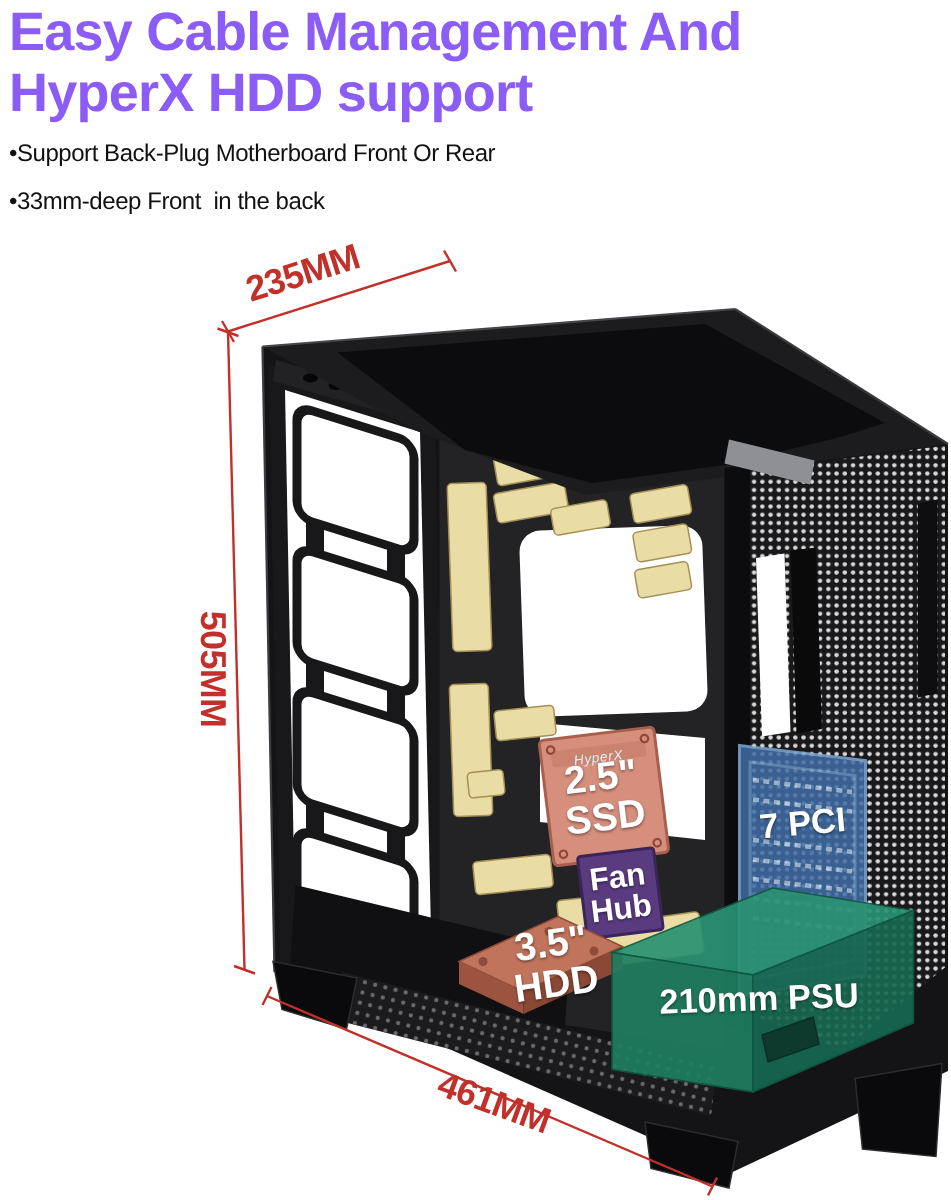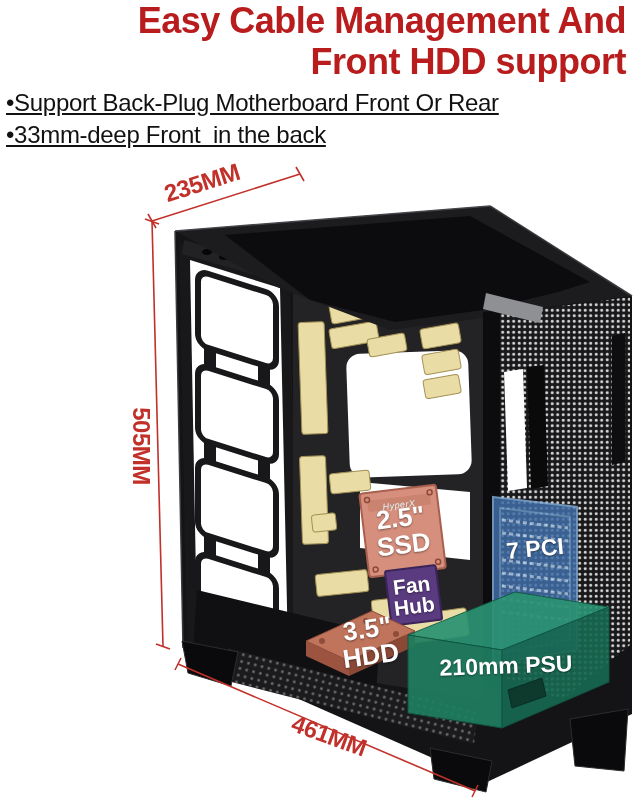--- a/index.html
+++ b/index.html
@@ -1,23 +1,23 @@
 <!DOCTYPE html>
 <html><head>
 <meta charset="utf-8">
 <style>
   html,body{margin:0;padding:0;background:#fff;}
   .canvas{
     position:relative;width:634px;height:800px;background:#ffffff;overflow:hidden;
     font-family:"Liberation Sans","DejaVu Sans",sans-serif;
   }
   .hdr{position:absolute;left:6px;top:0;width:620px;}
-  .title{font-size:36px;font-weight:bold;letter-spacing:-.5px;line-height:41px;color:#b91c1c;text-align:right;}
+  .title{font-size:36px;font-weight:bold;letter-spacing:-.5px;line-height:41px;color:#8b5cf6;}
   .bullets{margin-top:5px;}
-  .bullet{font-size:24px;color:#111;line-height:32px;letter-spacing:-.3px;white-space:pre;text-decoration:underline;}
+  .bullet{font-size:16px;color:#111;line-height:32px;letter-spacing:-.3px;white-space:pre;}
   svg.case{position:absolute;left:0;top:0;}
   .lbl{
     position:absolute;color:#ffffff;font-weight:bold;text-align:center;white-space:nowrap;
     text-shadow:0 1px 2px rgba(0,0,0,.45);z-index:5;
   }
   .lbl .l1,.lbl .l2{line-height:1.02;}
   .lbl-ssd{left:402px;top:531px;font-size:26px;transform:translate(-50%,-50%) rotate(-7deg);}
   .lbl-fanhub{left:413px;top:596px;font-size:21px;transform:translate(-50%,-50%) rotate(-7deg);}
   .lbl-pci{left:535px;top:549px;font-size:23px;transform:translate(-50%,-50%) rotate(-5deg);}
   .lbl-hdd{left:369px;top:642px;font-size:26px;transform:translate(-50%,-50%) rotate(-8deg);}
@@ -34,21 +34,21 @@
     transform:translate(-50%,-50%) rotate(-7deg);z-index:5;letter-spacing:.5px;
   }
 </style>
 </head>
 <body>
 
 <div class="canvas">
 
   <div class="hdr">
     <div class="title">Easy Cable Management And</div>
-    <div class="title">Front HDD support</div>
+    <div class="title">HyperX HDD support</div>
     <div class="bullets">
       <div class="bullet">•Support Back-Plug Motherboard Front Or Rear</div>
       <div class="bullet">•33mm-deep Front  in the back</div>
     </div>
   </div>
 
   <svg class="case" width="634" height="800" viewBox="0 0 634 800">
     <defs>
       <pattern id="meshDots" width="5.5" height="5.5" patternUnits="userSpaceOnUse">
         <circle cx="2.2" cy="2.2" r="1.5" fill="#d9d9d9"></circle>

